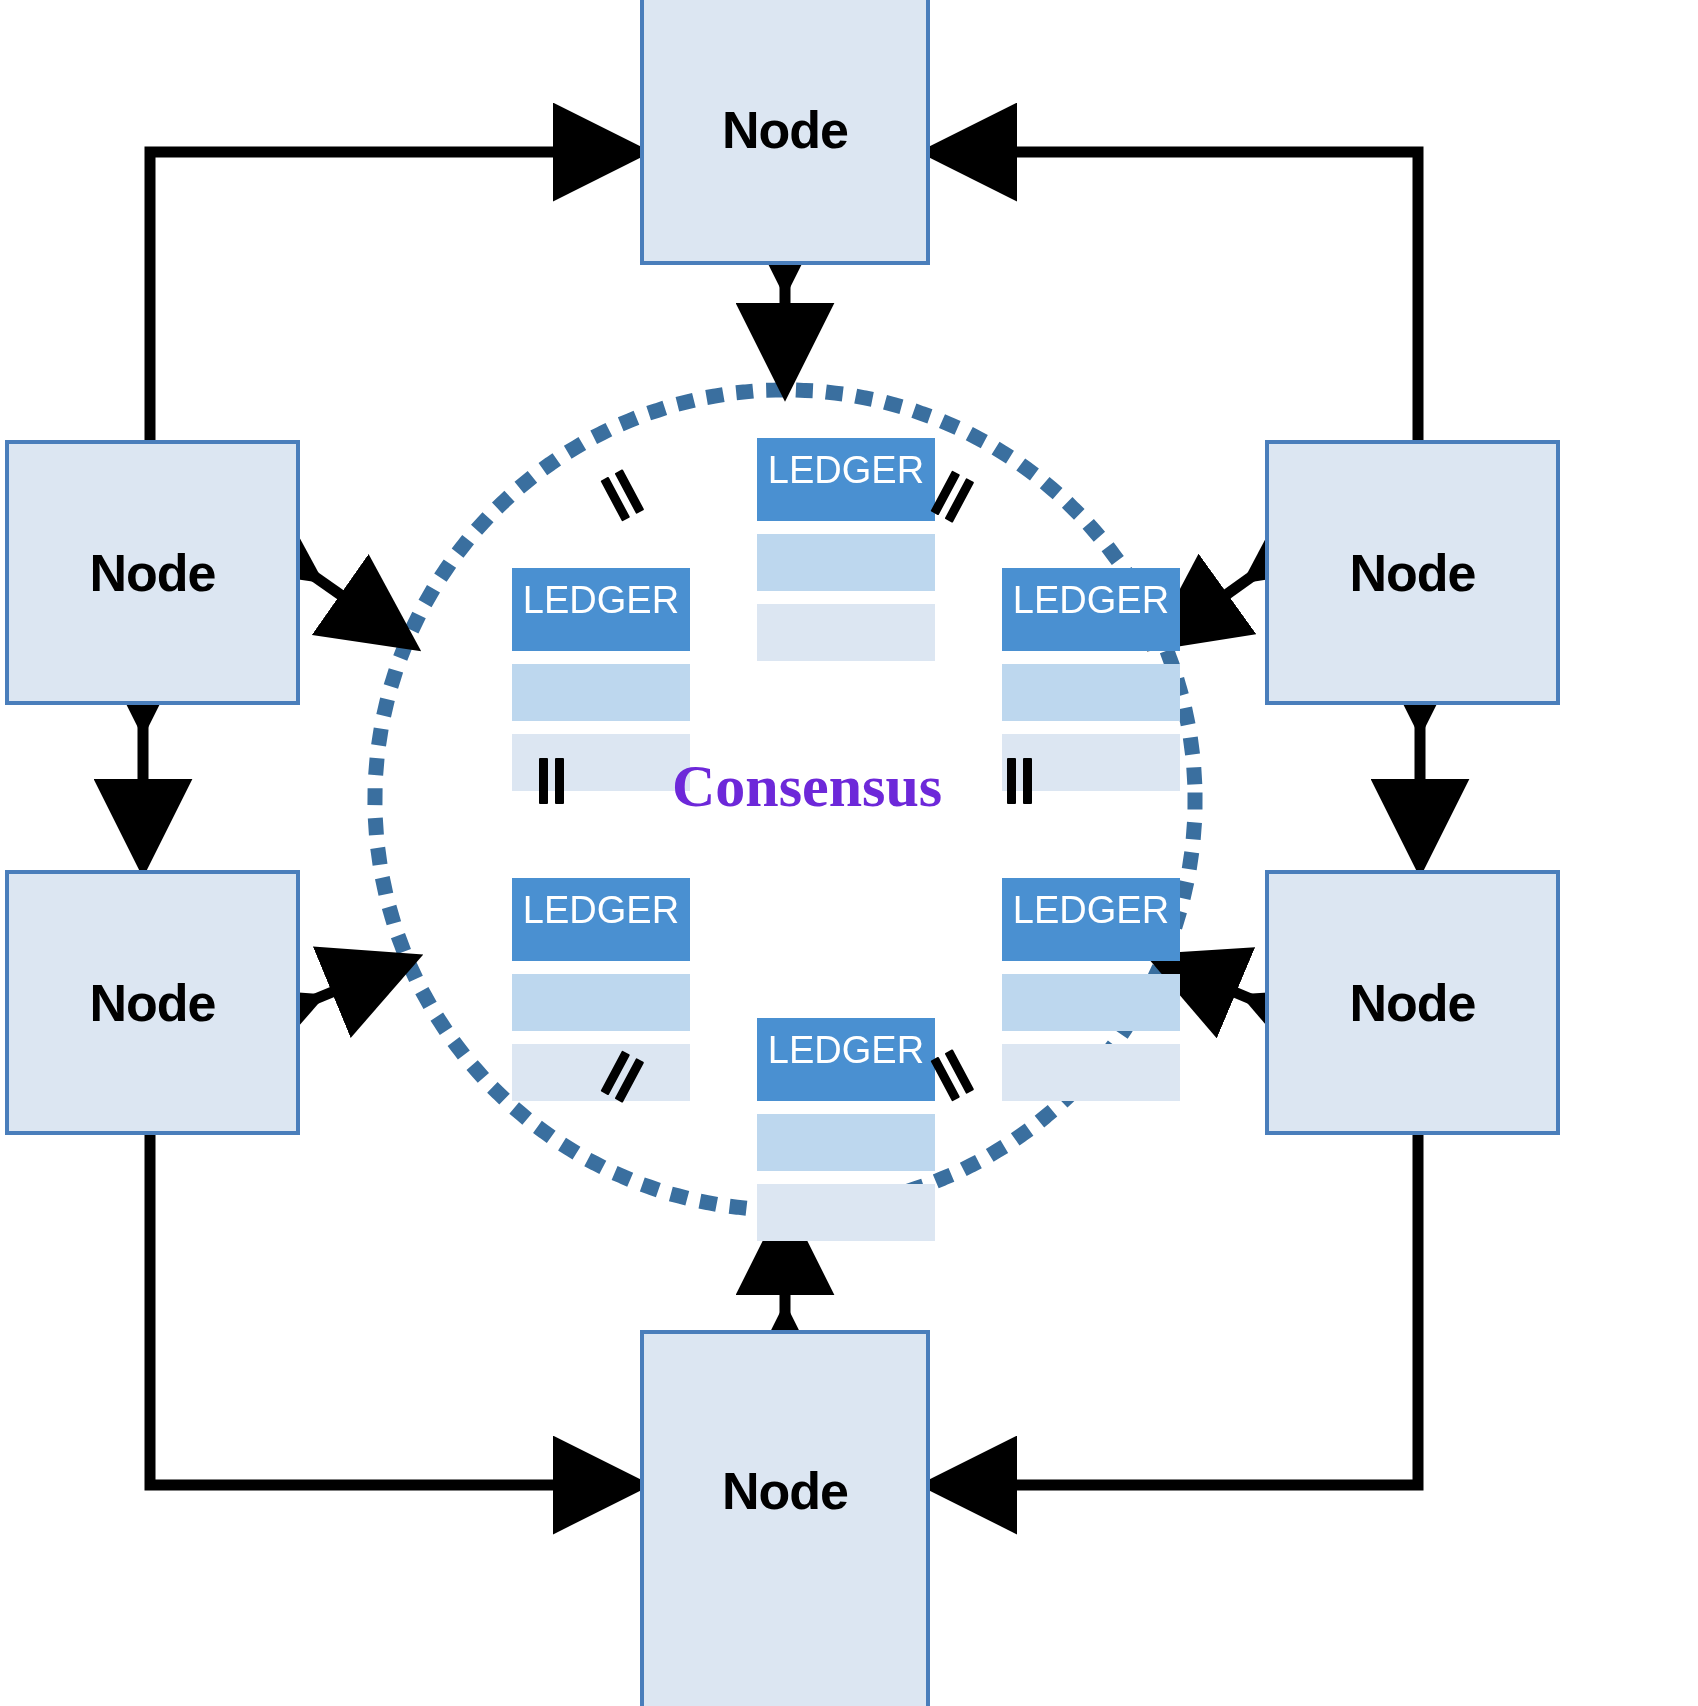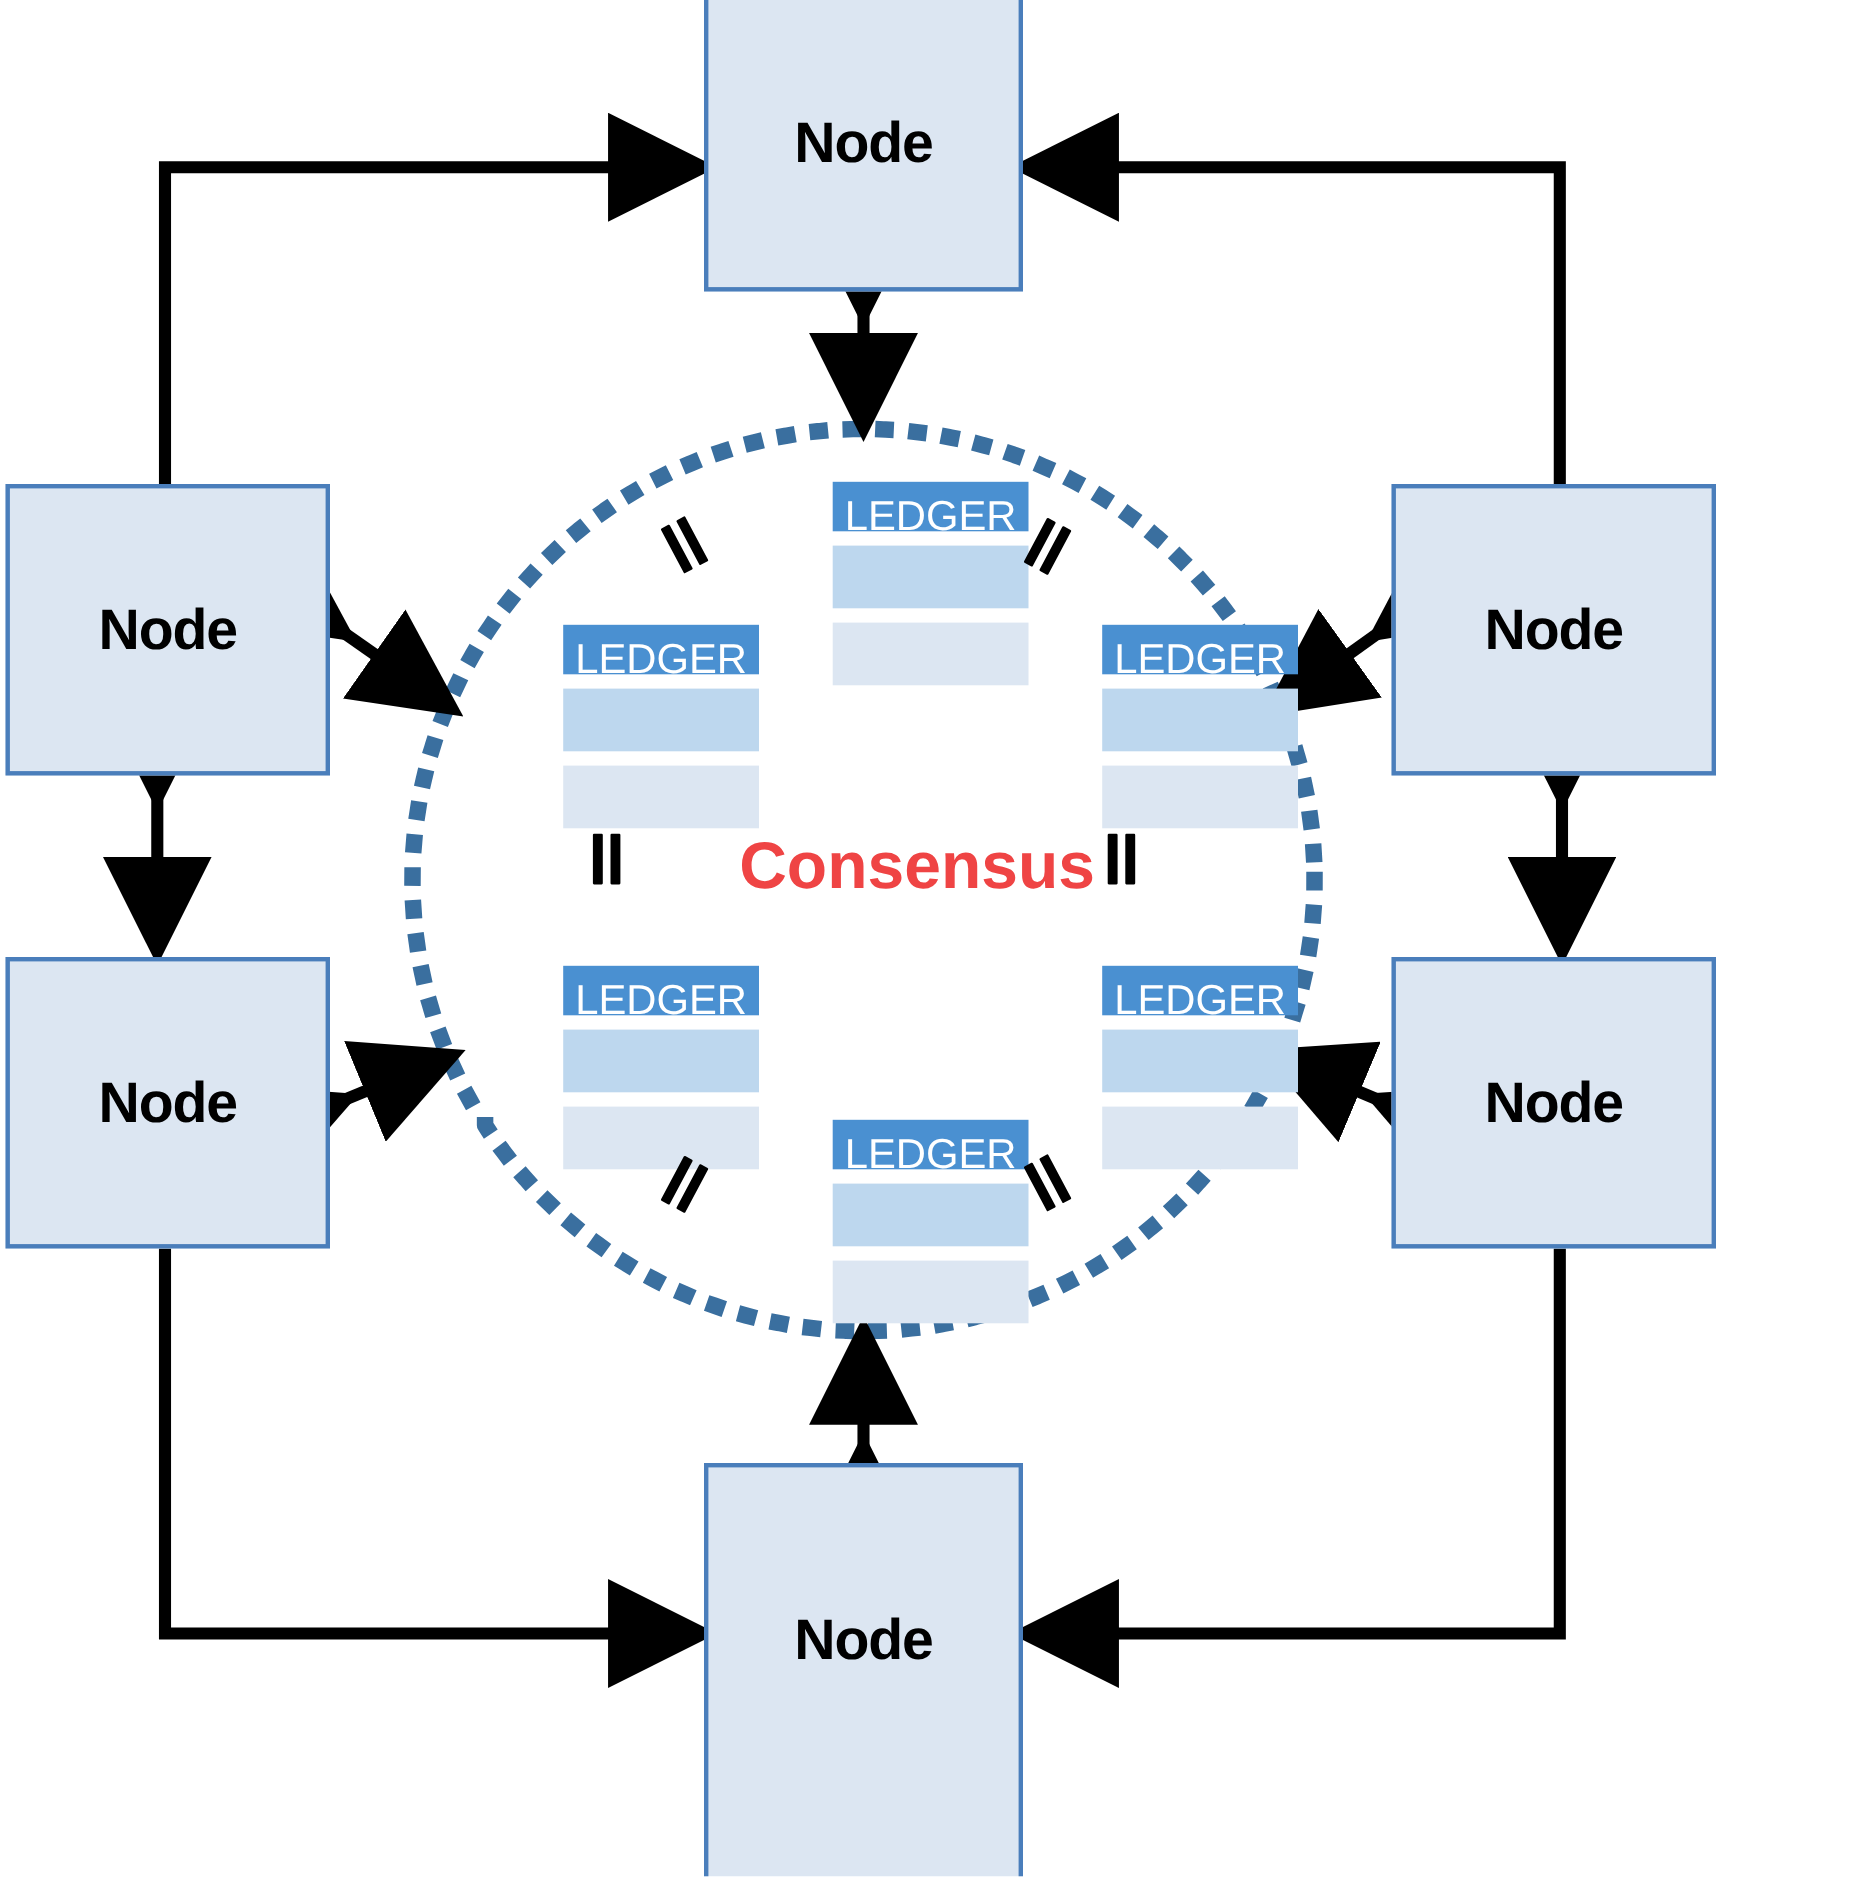--- a/index.html
+++ b/index.html
@@ -45,39 +45,39 @@
     position: absolute;
     width: 178px;
   }
   .ledger-header {
     background: #4a90d1;
     color: #ffffff;
     font-size: 38px;
     font-family: "Liberation Sans", sans-serif;
     text-align: center;
     line-height: 64px;
-    height: 45px;
+    height: 83px;
     letter-spacing: 0px;
   }
   .ledger-row-1 {
     background: #bdd7ee;
     height: 57px;
     margin-top: 13px;
   }
   .ledger-row-2 {
     background: #dce6f2;
     height: 57px;
     margin-top: 13px;
   }
   .consensus-label {
     position: absolute;
     font-size: 60px;
     font-weight: bold;
-    color: #ef4444;
-    font-family: Liberation Sans, sans-serif;
+    color: #6d28d9;
+    font-family: Liberation Serif, serif;
     white-space: nowrap;
   }
   .eq-mark {
     position: absolute;
     width: 46px;
     height: 46px;
   }
   .eq-mark span {
     display: block;
     position: absolute;

